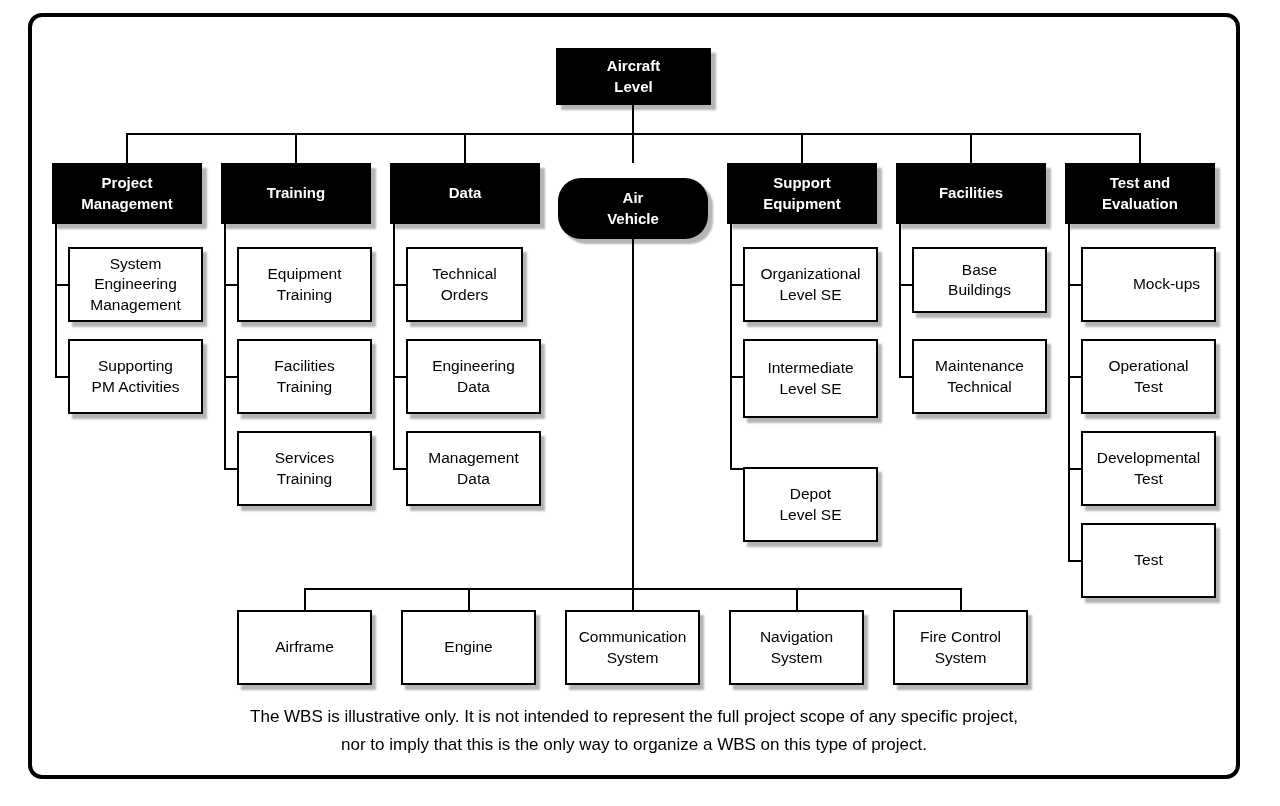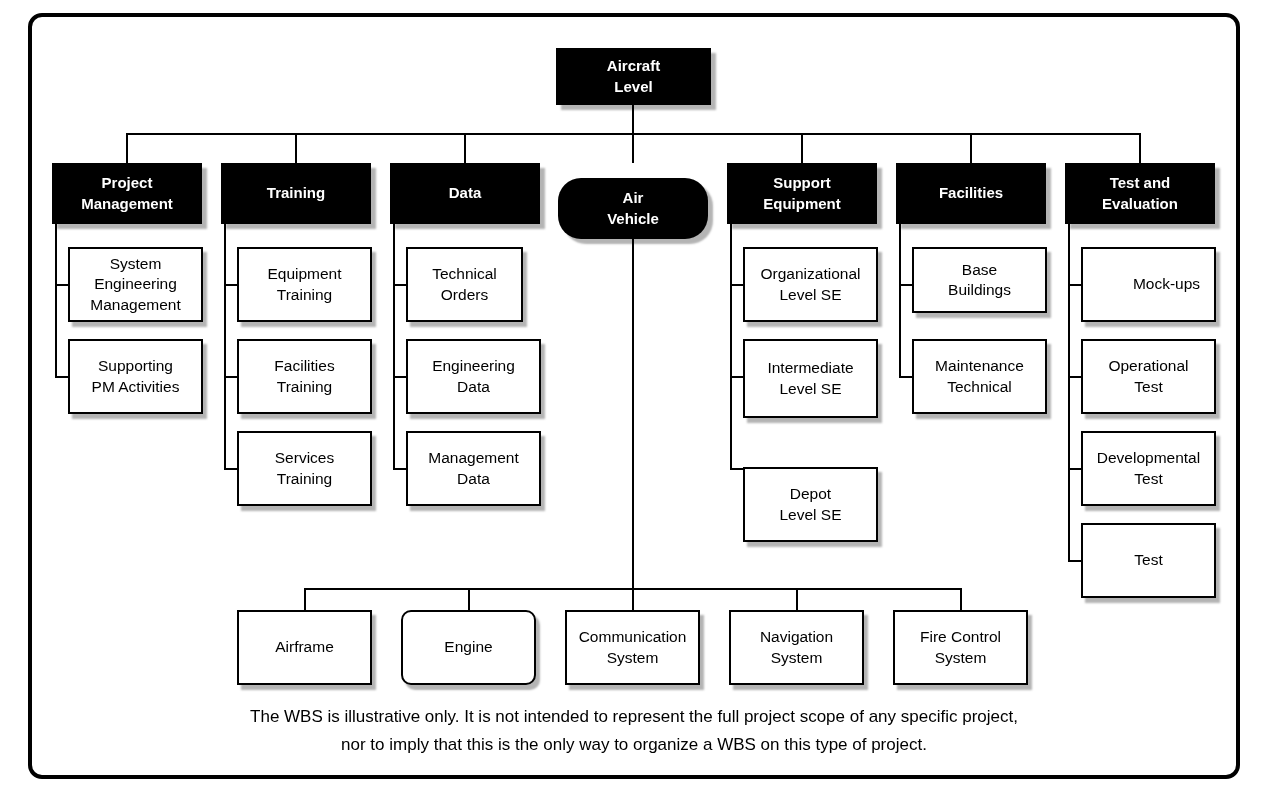--- a/index.html
+++ b/index.html
@@ -116,21 +116,21 @@
 Test</div>
   <div class="node white" style="left:1081px;top:523px;width:135px;height:75px;">Test</div>
 
   <div class="hline" style="left:304px;top:588px;width:658px;"></div>
   <div class="vline" style="left:304px;top:588px;height:23px;"></div>
   <div class="vline" style="left:468px;top:588px;height:23px;"></div>
   <div class="vline" style="left:796px;top:588px;height:23px;"></div>
   <div class="vline" style="left:960px;top:588px;height:23px;"></div>
 
   <div class="node white" style="left:237px;top:610px;width:135px;height:75px;">Airframe</div>
-  <div class="node white" style="left:401px;top:610px;width:135px;height:75px;border-radius:10px;">Engine</div>
+  <div class="node white" style="left:401px;top:610px;width:135px;height:75px;">Engine</div>
   <div class="node white" style="left:565px;top:610px;width:135px;height:75px;">Communication
 System</div>
   <div class="node white" style="left:729px;top:610px;width:135px;height:75px;">Navigation
 System</div>
   <div class="node white" style="left:893px;top:610px;width:135px;height:75px;">Fire Control
 System</div>
 
   <div class="footnote">The WBS is illustrative only. It is not intended to represent the full project scope of any specific project,
 nor to imply that this is the only way to organize a WBS on this type of project.</div>
 </div>

